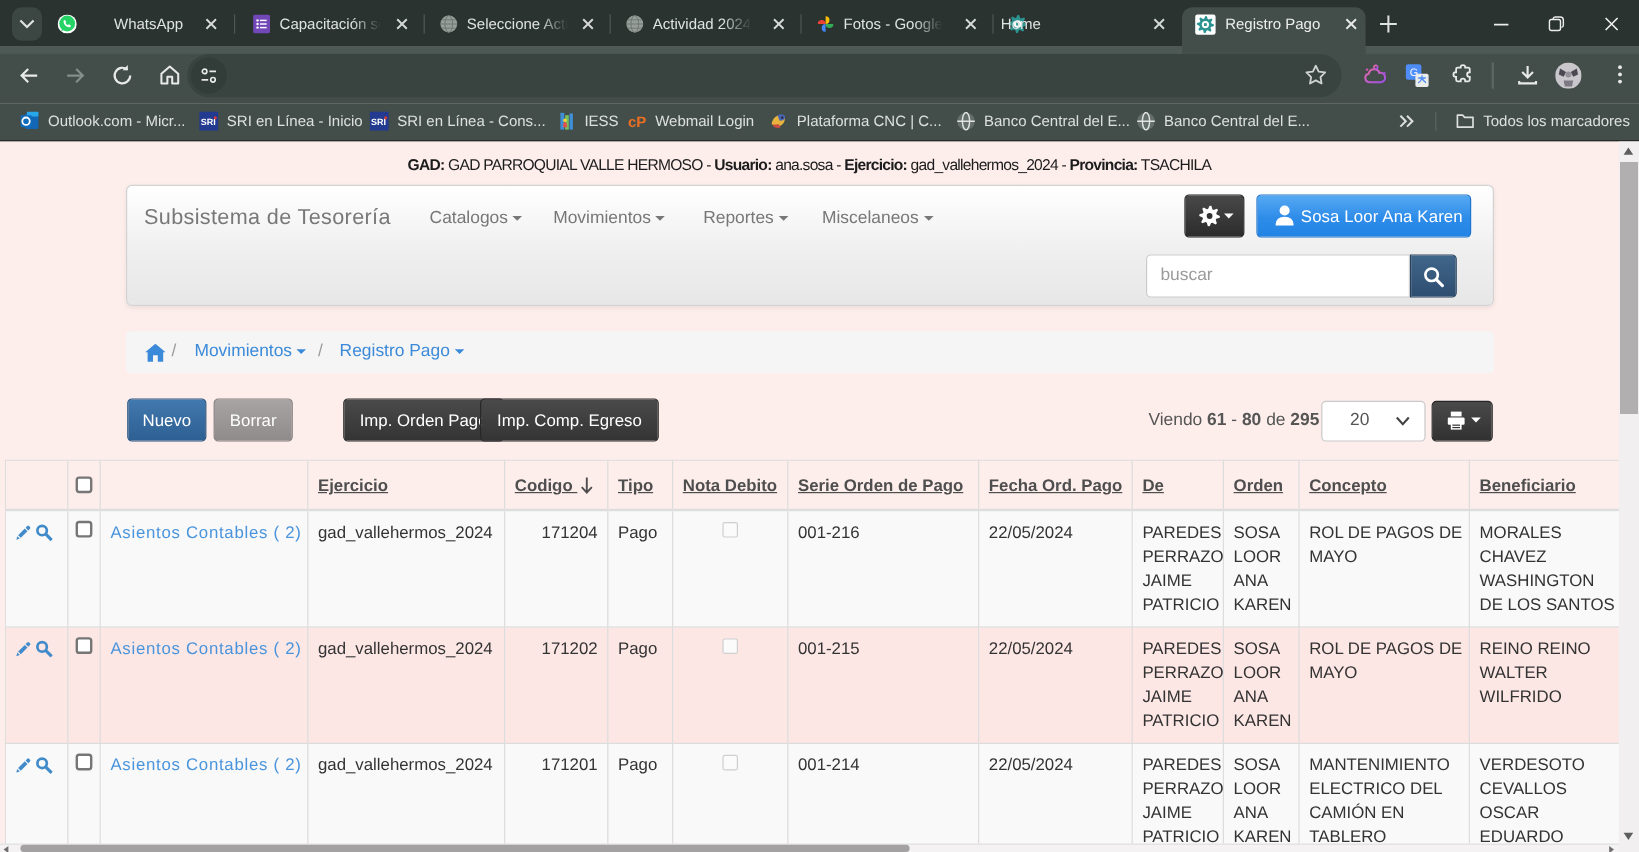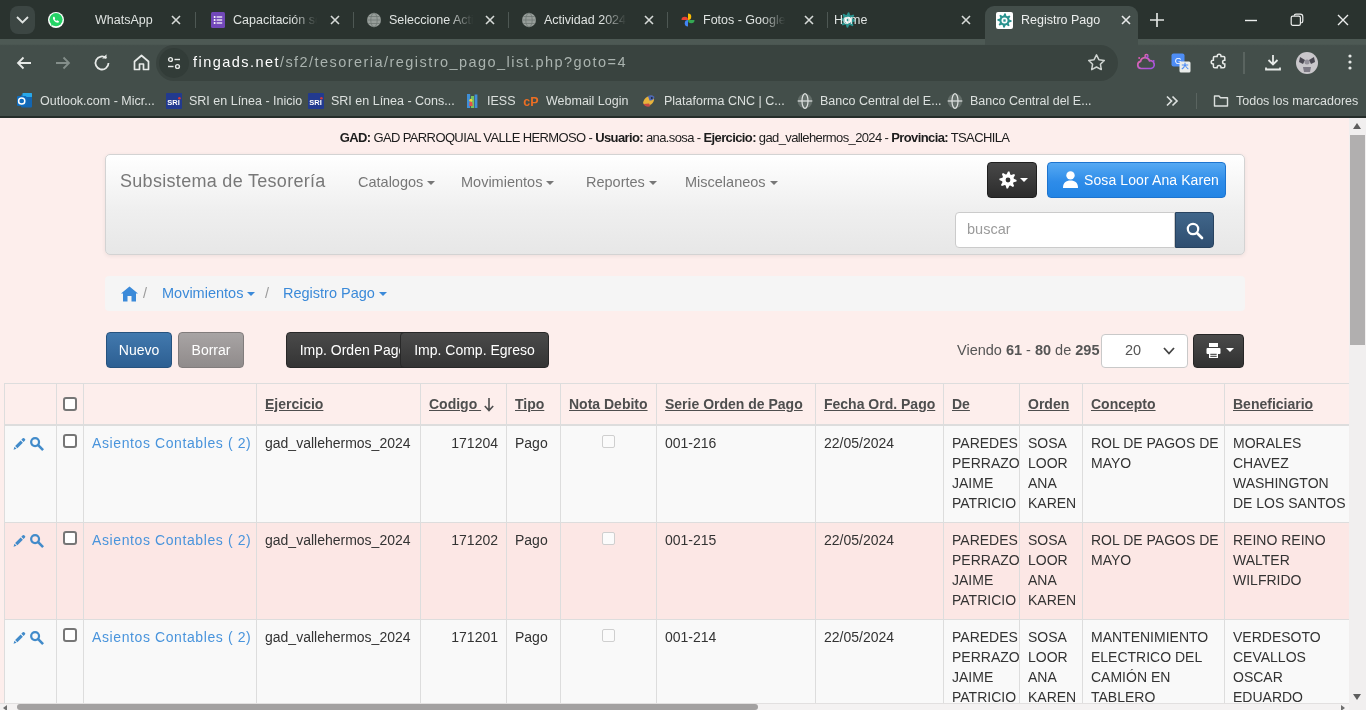--- a/index.html
+++ b/index.html
@@ -171,21 +171,20 @@
   <div class="abs" style="left:156px;top:6px;width:962px;height:36px;background:#39433f;border-radius:18px;"></div>
   <div class="abs" style="left:159px;top:9px;width:30px;height:30px;background:#323c38;border-radius:15px;"></div>
   <svg class="abs" style="left:166px;top:16px" width="16" height="16" viewBox="0 0 16 16">
       <g stroke="#e7eae8" stroke-width="1.4" fill="none">
         <circle cx="4.5" cy="4.5" r="1.9"></circle>
         <path d="M8.5 4.5 H14"></path>
         <circle cx="11.5" cy="11.5" r="1.9"></circle>
         <path d="M2 11.5 H7.5"></path>
       </g>
     </svg>
-  <div class="abs" style="left:193px;top:15px;font-size:14.5px;letter-spacing:1.45px;color:#fff;white-space:nowrap;">fingads.net<span style="color:#aab3af">/sf2/tesoreria/registro_pago_list.php?goto=4</span></div>
 
   <svg class="abs" style="left:1087px;top:14px" width="19" height="19" viewBox="0 0 19 19">
       <path d="M9.5 1.8 L11.9 6.7 L17.3 7.4 L13.4 11.2 L14.3 16.6 L9.5 14 L4.7 16.6 L5.6 11.2 L1.7 7.4 L7.1 6.7 Z" fill="none" stroke="#cfd4d1" stroke-width="1.5" stroke-linejoin="round"></path>
     </svg>
 
   <svg class="abs" style="left:1135px;top:13px" width="22" height="22" viewBox="0 0 22 22">
       <defs>
         <linearGradient id="pg" x1="0" y1="0" x2="1" y2="1">
           <stop offset="0" stop-color="#e86aa6"></stop>
           <stop offset="1" stop-color="#9f4fe8"></stop>

